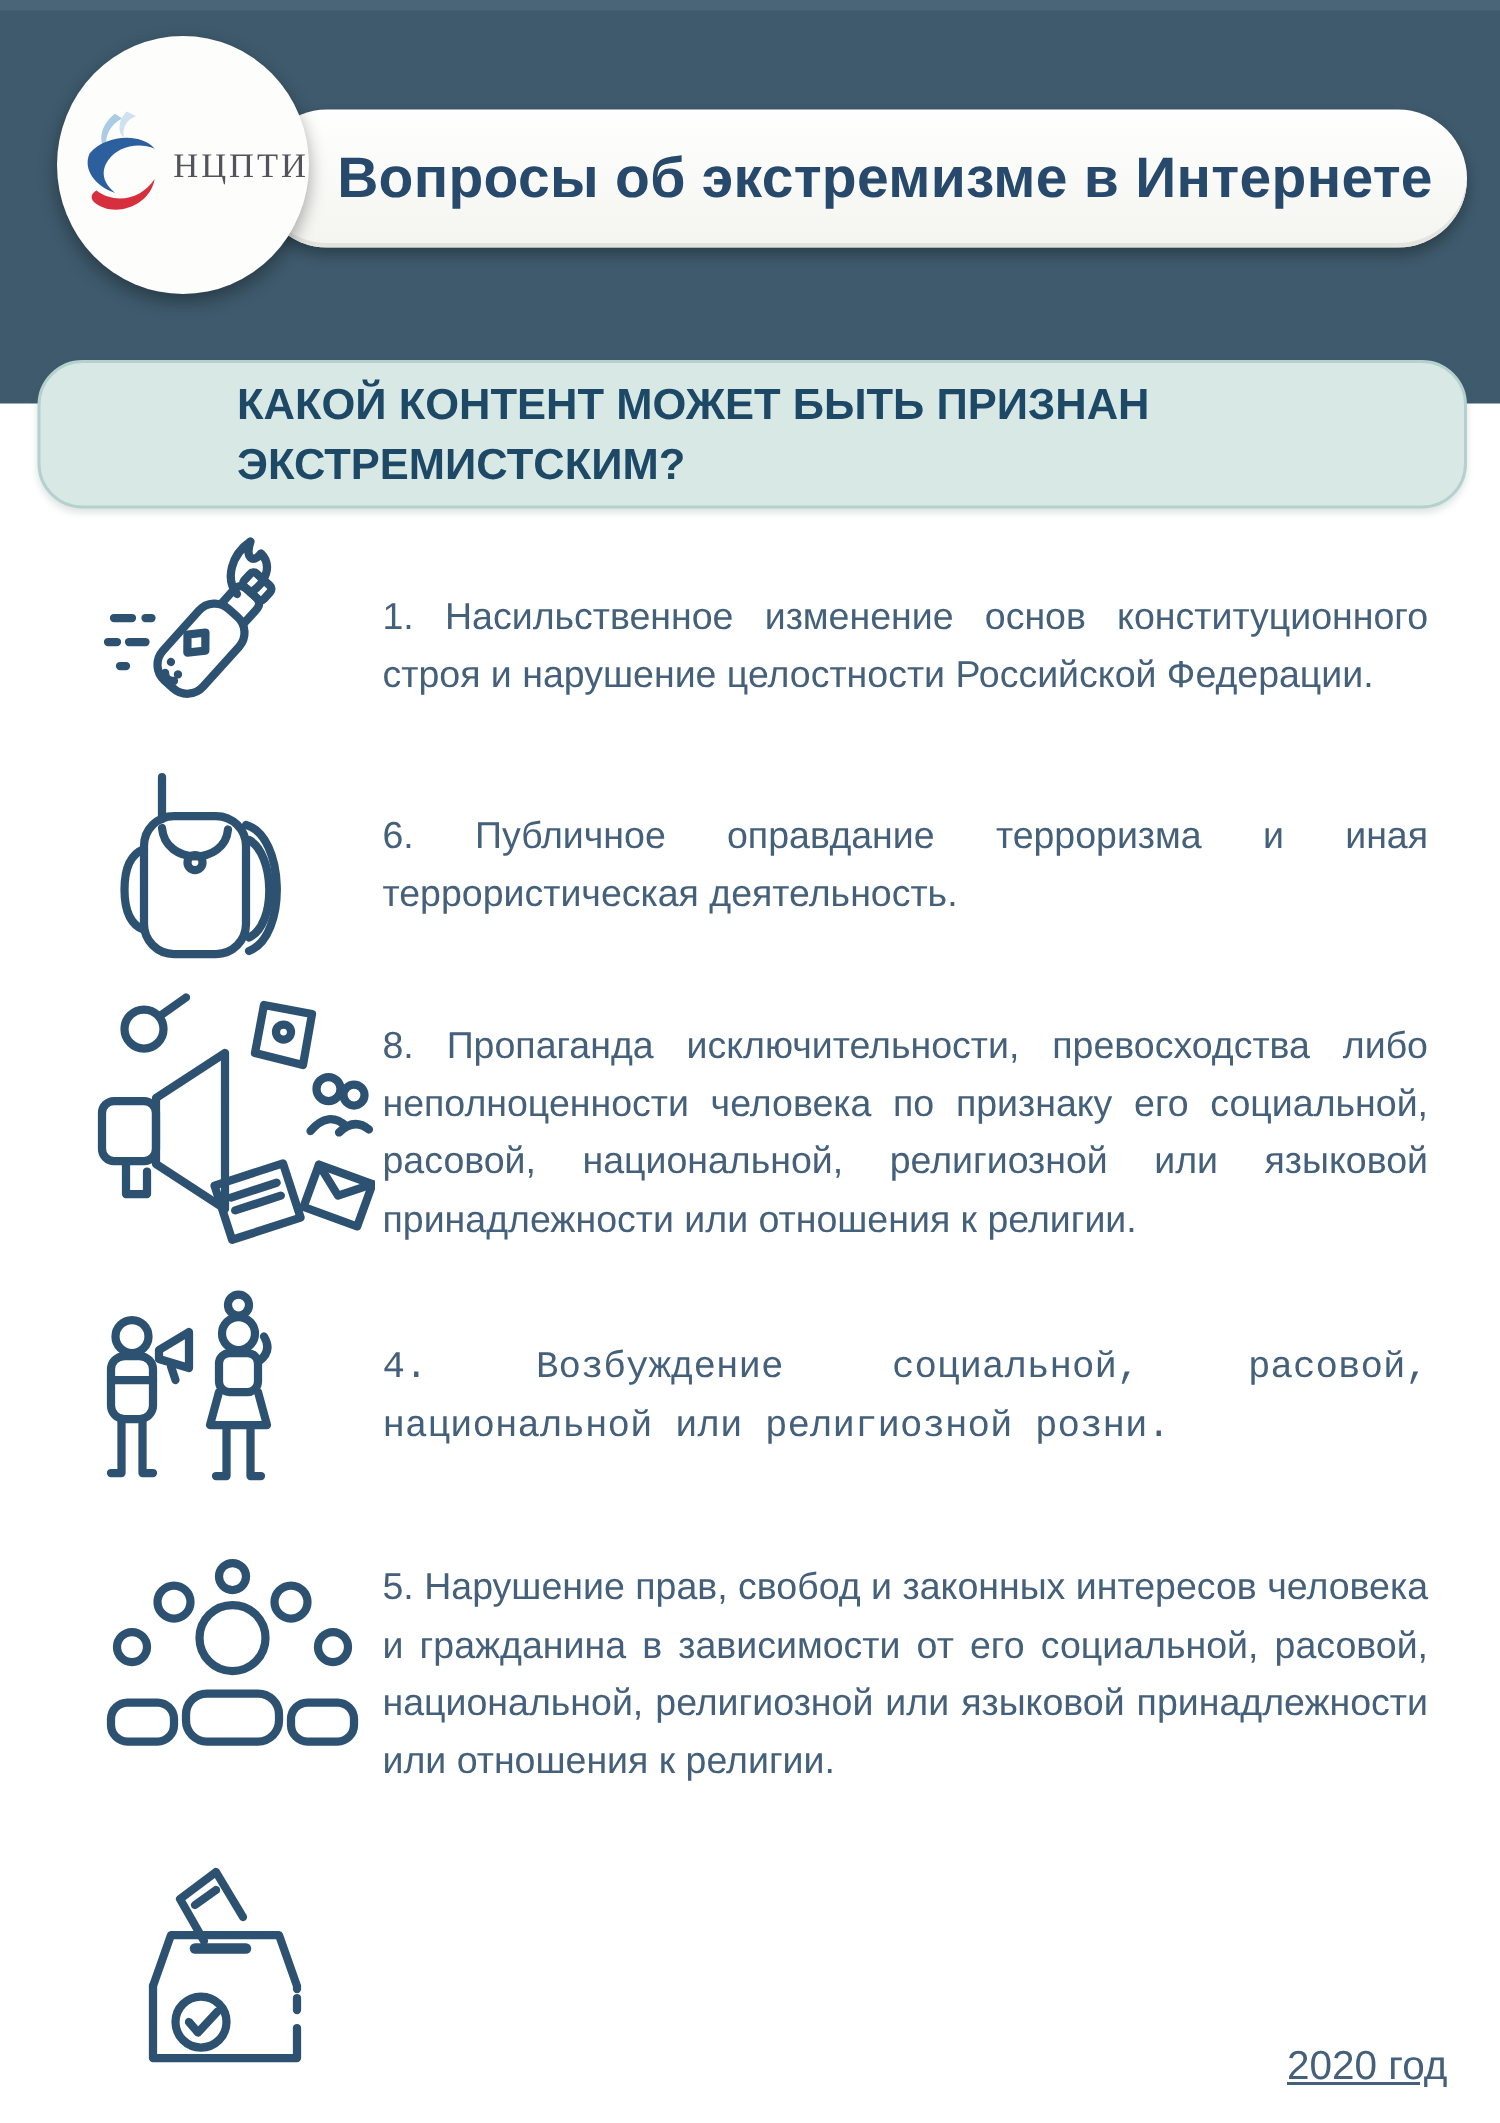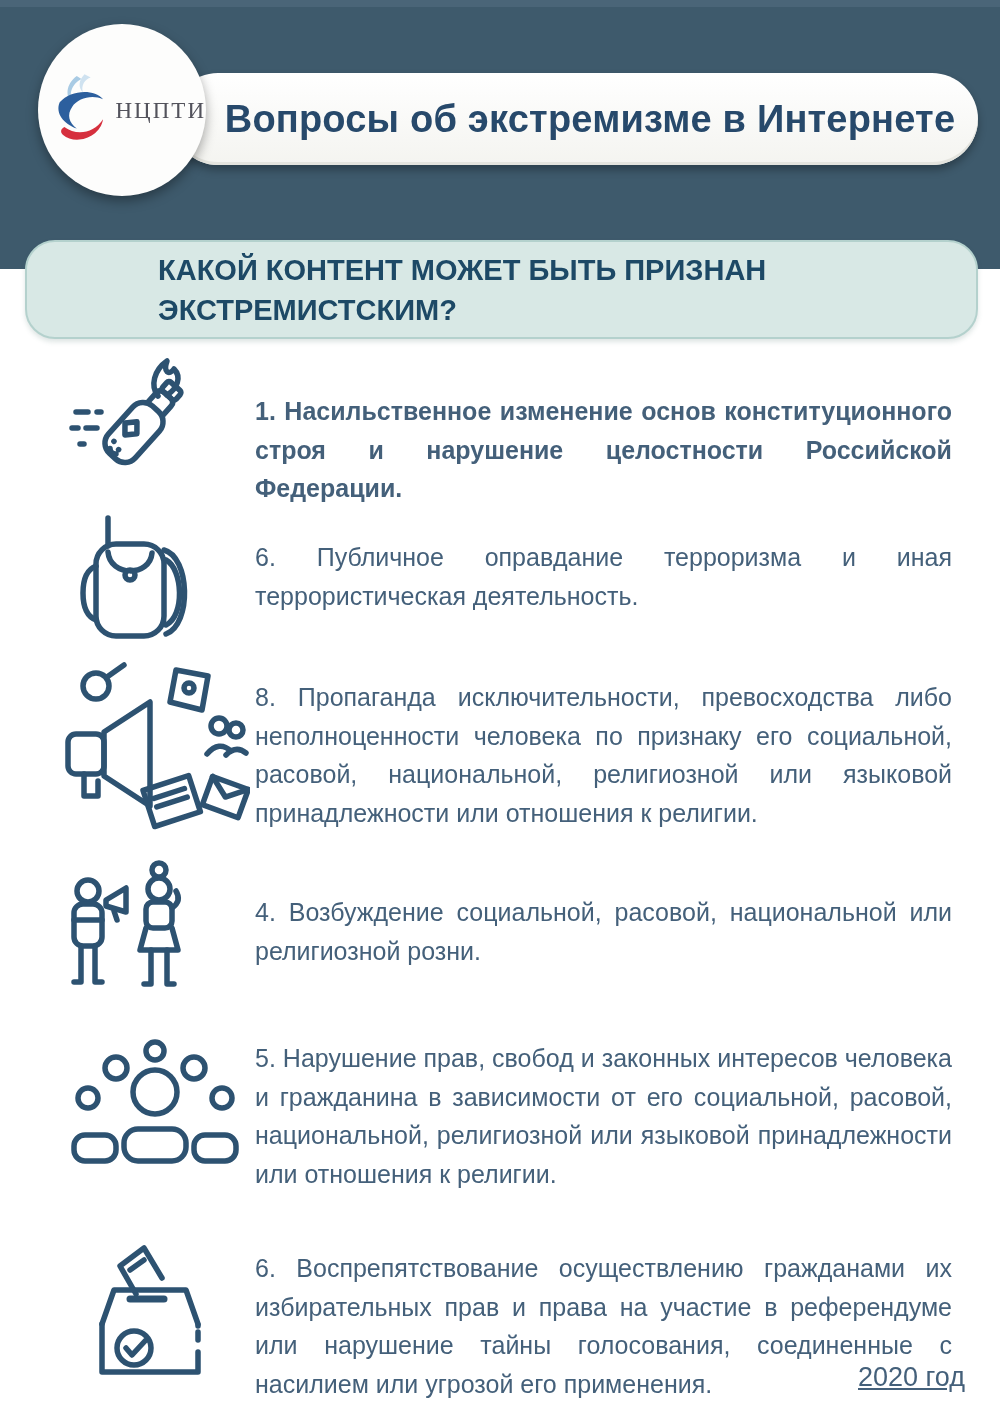--- a/index.html
+++ b/index.html
@@ -94,21 +94,21 @@
           <path d="M62,46 V34 q0,-6 6,-6 h8 q6,0 6,6 v12"></path>
           <rect x="63" y="16" width="18" height="12" rx="3"></rect>
           <path d="M67,68 l8,9 -8,9 -8,-9 z"></path>
           <path d="M63,98 l0.1,0 M72,101 l0.1,0 M65,106 q4,4 8,0"></path>
         </g>
         <path d="M92,40 C84,30 88,14 101,5 C97,16 103,20 108,13 C116,21 111,33 101,39"></path>
         <path d="M10,56 h12 M31,56 h4 M6,72 h6 M20,72 h11 M14,88 h4"></path>
       </g>
     </svg>
   </div>
-  <p class="item-text" style="top:392px;font-weight:bold;">1. Насильственное изменение основ конституционного строя и нарушение целостности Российской Федерации.</p>
+  <p class="item-text" style="top:392px;">1. Насильственное изменение основ конституционного строя и нарушение целостности Российской Федерации.</p>
 
   <div class="icon-box" style="left:76px; top:512px;" aria-label="backpack-icon">
     <svg width="125" height="130" viewBox="0 0 125 130">
       <g class="stroke-art">
         <path d="M32,6 V34"></path>
         <rect x="20" y="32" width="68" height="92" rx="20"></rect>
         <path d="M20,54 q-13,5 -13,27 q0,22 13,27"></path>
         <path d="M32,40 c2,25 42,25 44,1"></path>
         <circle cx="54" cy="63" r="5"></circle>
         <path d="M88,38 c26,7 28,74 2,84"></path>
@@ -155,21 +155,21 @@
         <path d="M48,53 l3,9"></path>
         <circle cx="93" cy="12" r="7"></circle>
         <circle cx="93" cy="31" r="11"></circle>
         <rect x="80" y="44" width="26" height="26" rx="7"></rect>
         <path d="M80,70 L74,92 H112 L106,70"></path>
         <path d="M85,92 V126 M101,92 V126 M85,126 h-7 M101,126 h7"></path>
         <path d="M106,50 q10,-7 4,-17"></path>
       </g>
     </svg>
   </div>
-  <p class="item-text" style="top:893px;">4. Возбуждение социальной, расовой, национальной или рели­гиозной розни.</p>
+  <p class="item-text" style="top:893px;font-family:Liberation Mono, monospace;">4. Возбуждение социальной, расовой, национальной или рели­гиозной розни.</p>
 
   <div class="icon-box" style="left:70px; top:1036px;" aria-label="crowd-icon">
     <svg width="170" height="128" viewBox="0 0 170 128">
       <g class="stroke-art">
         <circle cx="85" cy="15" r="9"></circle>
         <circle cx="46" cy="32" r="11"></circle>
         <circle cx="124" cy="32" r="11"></circle>
         <circle cx="85" cy="56" r="22"></circle>
         <circle cx="18" cy="62" r="10"></circle>
         <circle cx="152" cy="62" r="10"></circle>
@@ -188,17 +188,16 @@
         <path d="M60,34 l14,-10"></path>
         <path d="M32,88 L44,54 H116 L128,88"></path>
         <path d="M60,63 h34" stroke-width="7"></path>
         <path d="M32,88 V136 H128 V116"></path>
         <path d="M128,104 v-8 M128,90 v-1"></path>
         <circle cx="64" cy="112" r="17"></circle>
         <path d="M56,112 l6,7 13,-14"></path>
       </g>
     </svg>
   </div>
-  <p class="item-text" style="top:1249px;">6. Воспрепятствование осуществлению гражданами их избира­тельных прав и права на участие в референдуме или нарушение тайны голосования, соединенные с насилием или угрозой его применения.</p>
 
   <div class="year">2020 год</div>
 
 </div>
 
 </body></html>

